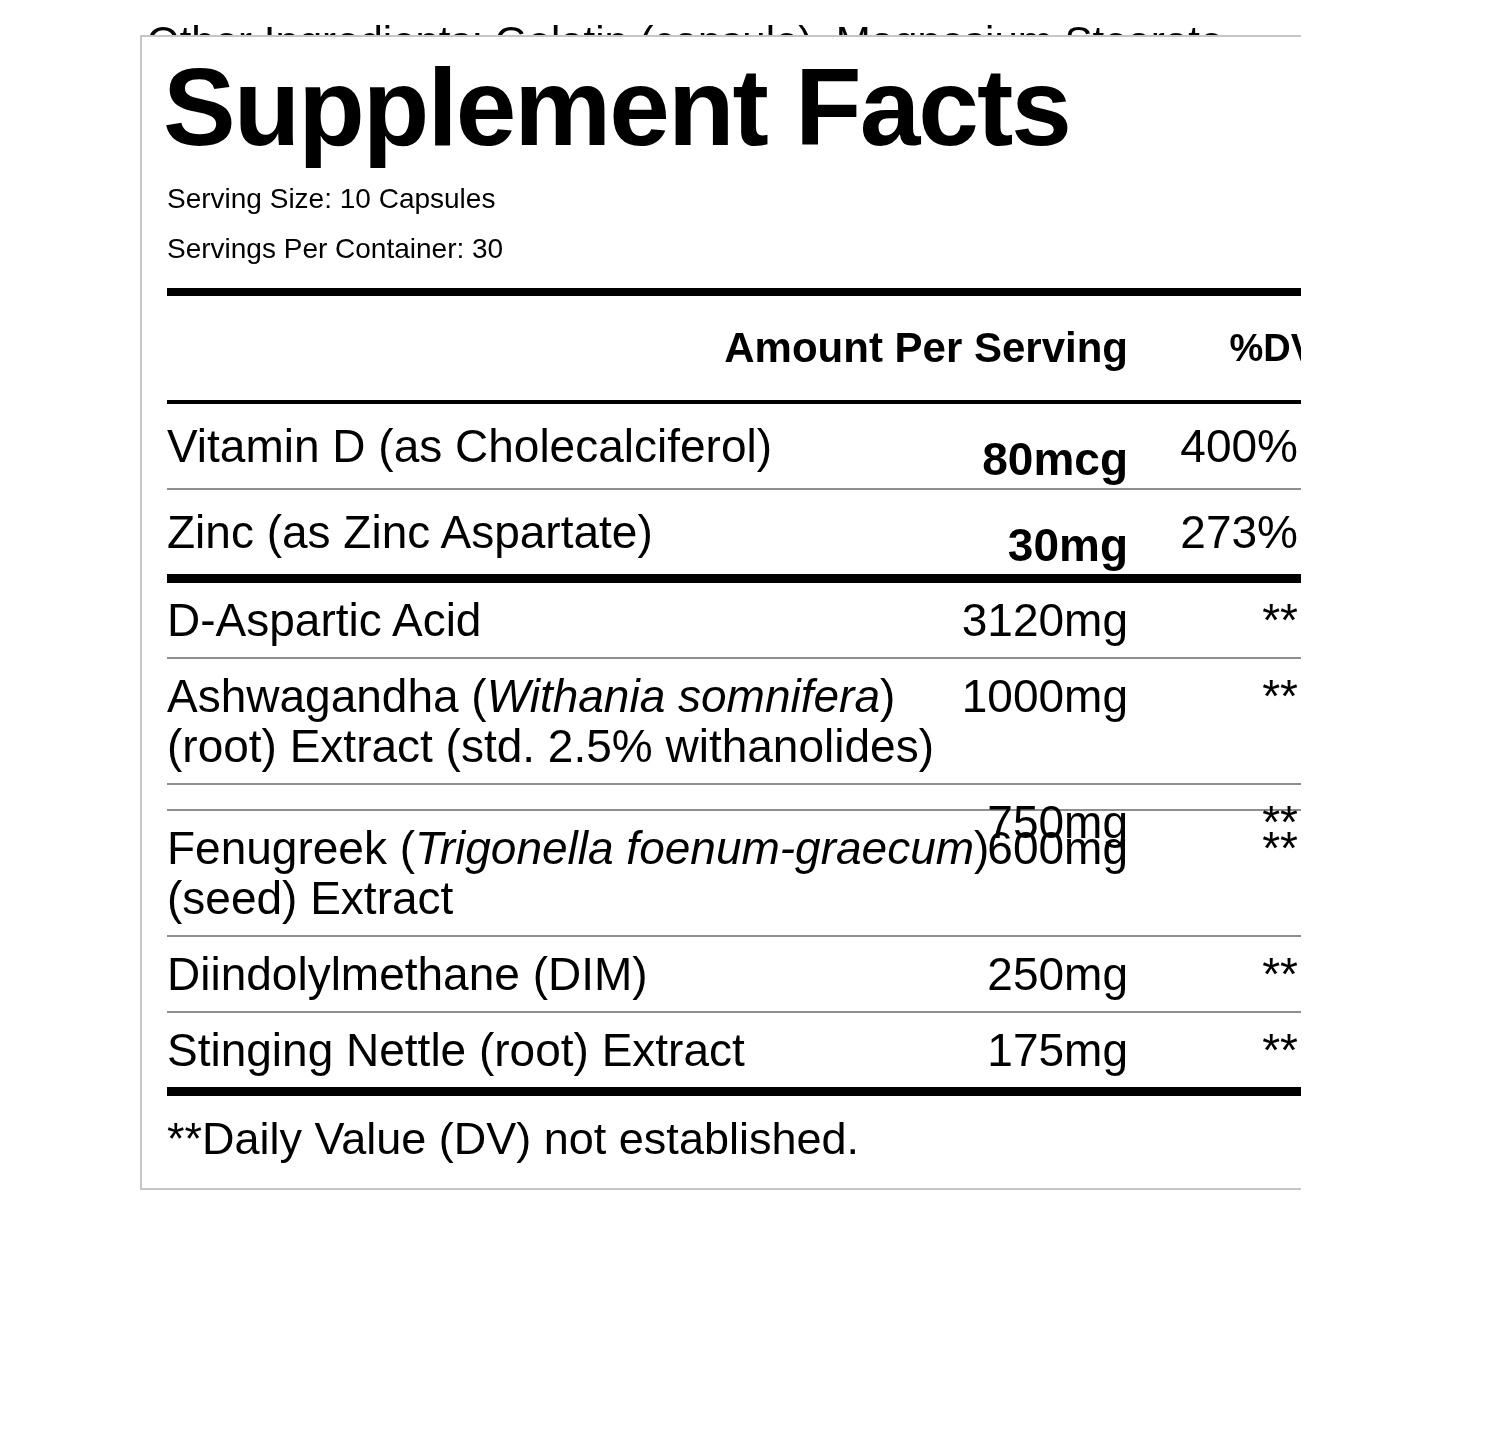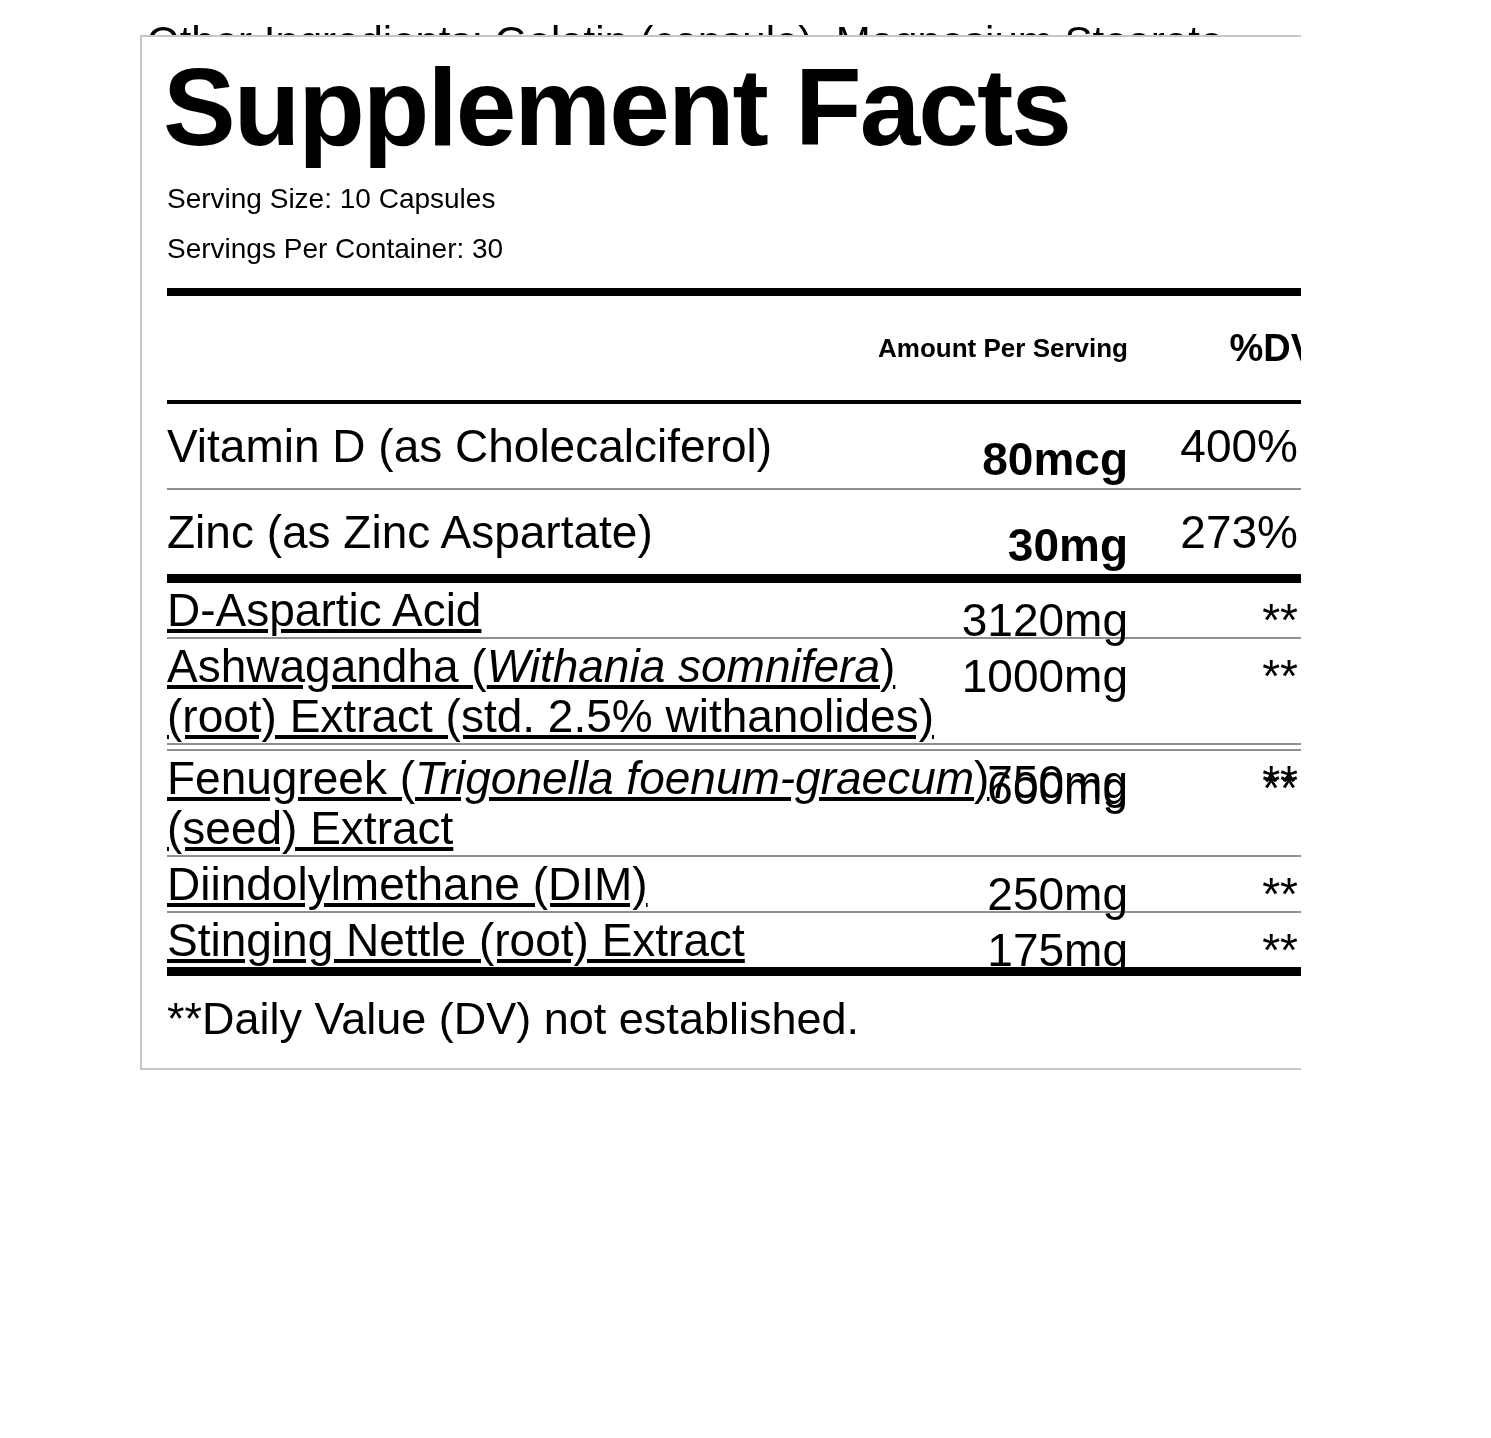--- a/index.html
+++ b/index.html
@@ -23,30 +23,30 @@
   }
   .serving-line{font-size:28px;line-height:50px;}
   .serving-block{margin-top:12px;}
   .bar{background:#000;width:100%;}
   .bar-top{height:8px;margin-top:14px;}
   .bar-hdr{height:4px;}
   .bar-thick{height:9px;}
   .header-row{position:relative;height:104px;}
   .hdr-amount{
     position:absolute;right:192px;top:32px;
-    font-size:26px;font-weight:bold;line-height:40px;
+    font-size:42px;font-weight:bold;line-height:40px;
   }
   .hdr-dv{
     position:absolute;right:4px;top:32px;
     font-size:38px;font-weight:bold;line-height:40px;
   }
   .row{position:relative;border-bottom:2px solid #8f8f8f;}
   .row.nb{border-bottom:none;}
   .row.g1{padding:17px 0;}
-  .row.g2{padding:2px 0;text-decoration:underline;}
+  .row.g2{padding:12px 0;}
   .row-name{font-size:46px;line-height:50px;max-width:880px;}
   .row-name i{font-style:italic;}
   .row-line2{display:block;}
   .amount{
     position:absolute;right:192px;font-size:46px;line-height:50px;
   }
   .g1 .amount{top:30px;font-weight:bold;}
   .g2 .amount{top:12px;}
   .dv{
     position:absolute;right:22px;font-size:46px;line-height:50px;

